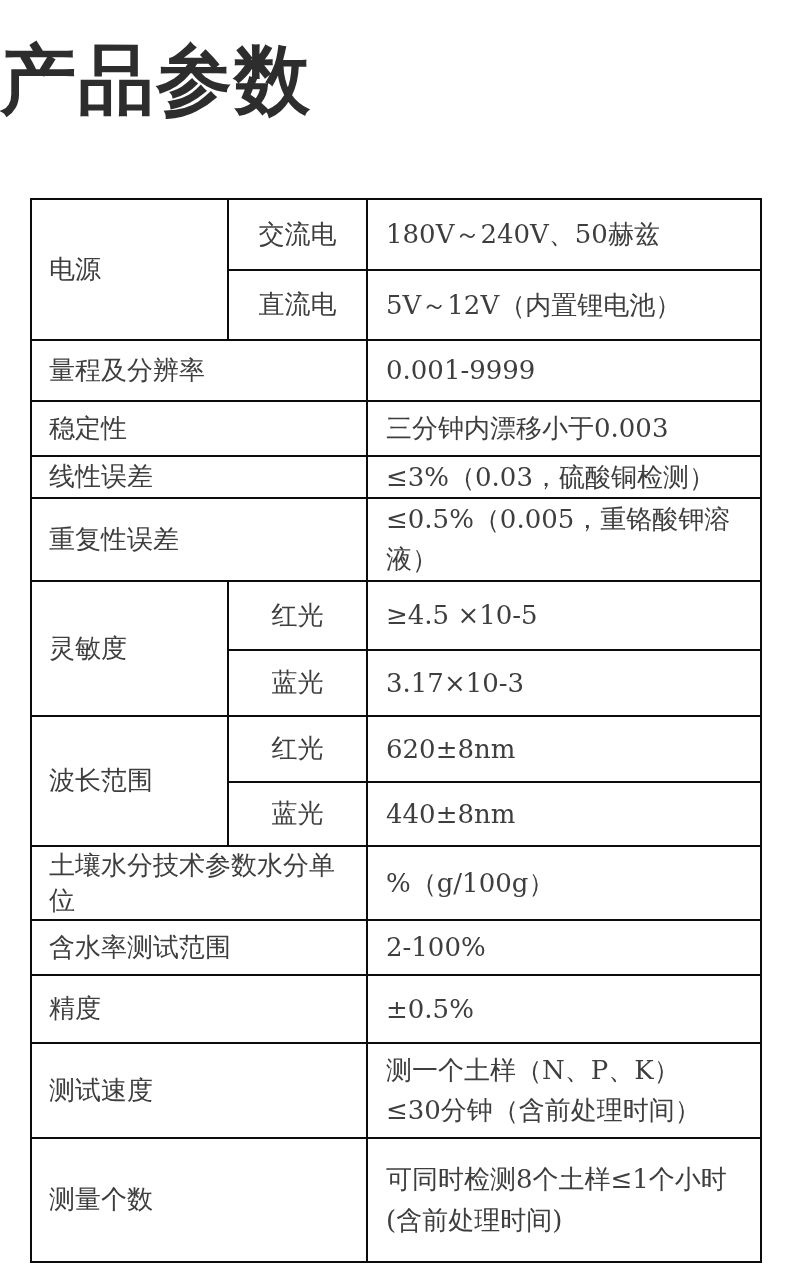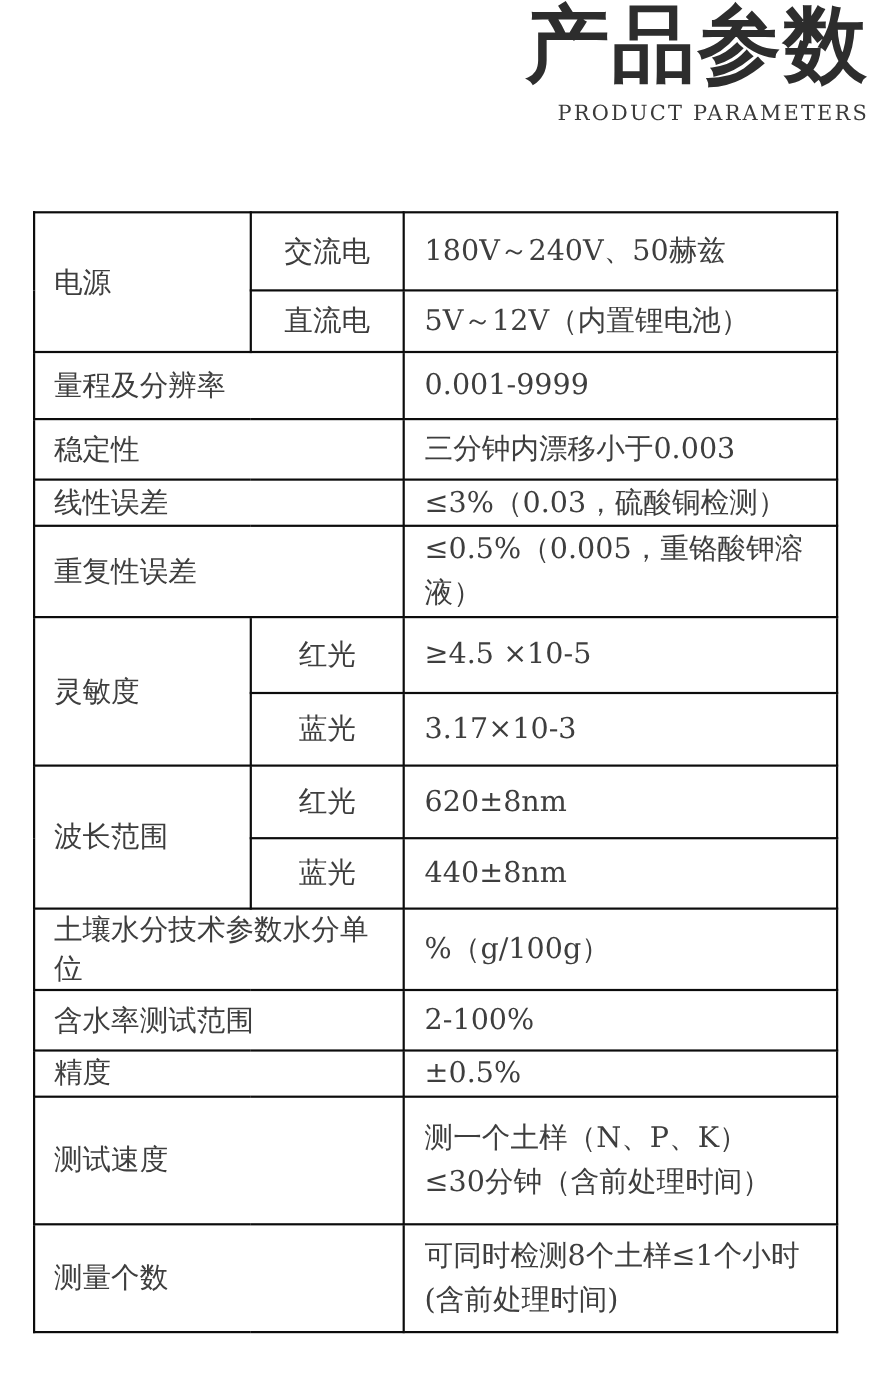--- a/index.html
+++ b/index.html
@@ -3,21 +3,21 @@
 <meta charset="utf-8">
 <style>
   * { box-sizing: border-box; margin: 0; padding: 0; }
   html, body {
     width: 790px;
     background: #ffffff;
     font-family: "DejaVu Serif", "Liberation Serif", serif;
   }
   body { height: 1271px; overflow: hidden; }
 
-  .header { text-align: right; }
+  .header { text-align: left; padding-top: 40px; }
   .page-title {
     font-size: 76px;
     line-height: 1.05;
     font-weight: 700;
     color: #2d2d2d;
     letter-spacing: 2px;
   }
   .page-subtitle {
     margin-top: 12px;
     font-size: 19px;
@@ -46,37 +46,36 @@
     padding-right: 18px;
     white-space: pre-line;
     line-height: 1.55;
   }
 </style>
 </head>
 <body>
 
 <div class="header">
   <div class="page-title">产品参数</div>
-  <div class="page-subtitle">PRODUCT PARAMETERS</div>
 </div>
 
 <table class="spec-table">
   <colgroup>
     <col style="width:197px">
     <col style="width:139px">
     <col style="width:394px">
   </colgroup>
 
   <tbody>
       <tr style="height:71px">
     <td class="c1" rowspan="2">电源</td>
     <td class="c2">交流电</td>
     <td class="c3">180V～240V、50赫兹</td>
   </tr>
-  <tr style="height:56px">
+  <tr style="height:70px">
     <td class="c2">直流电</td>
     <td class="c3">5V～12V（内置锂电池）</td>
   </tr>
 
   <tr style="height:61px">
     <td class="c1" colspan="2">量程及分辨率</td>
     <td class="c3">0.001-9999</td>
   </tr>
 
   <tr style="height:55px">
@@ -117,30 +116,30 @@
   <tr style="height:74px">
     <td class="c1" colspan="2">土壤水分技术参数水分单位</td>
     <td class="c3">%（g/100g）</td>
   </tr>
 
   <tr style="height:55px">
     <td class="c1" colspan="2">含水率测试范围</td>
     <td class="c3">2-100%</td>
   </tr>
 
-  <tr style="height:42px">
+  <tr style="height:68px">
     <td class="c1" colspan="2">精度</td>
     <td class="c3">±0.5%</td>
   </tr>
 
-  <tr style="height:116px">
+  <tr style="height:95px">
     <td class="c1" colspan="2">测试速度</td>
     <td class="c3">测一个土样（N、P、K）
 ≤30分钟（含前处理时间）</td>
   </tr>
 
-  <tr style="height:98px">
+  <tr style="height:124px">
     <td class="c1" colspan="2">测量个数</td>
     <td class="c3">可同时检测8个土样≤1个小时
 (含前处理时间)</td>
   </tr>
 </tbody>
   </table>
 
 </body></html>

